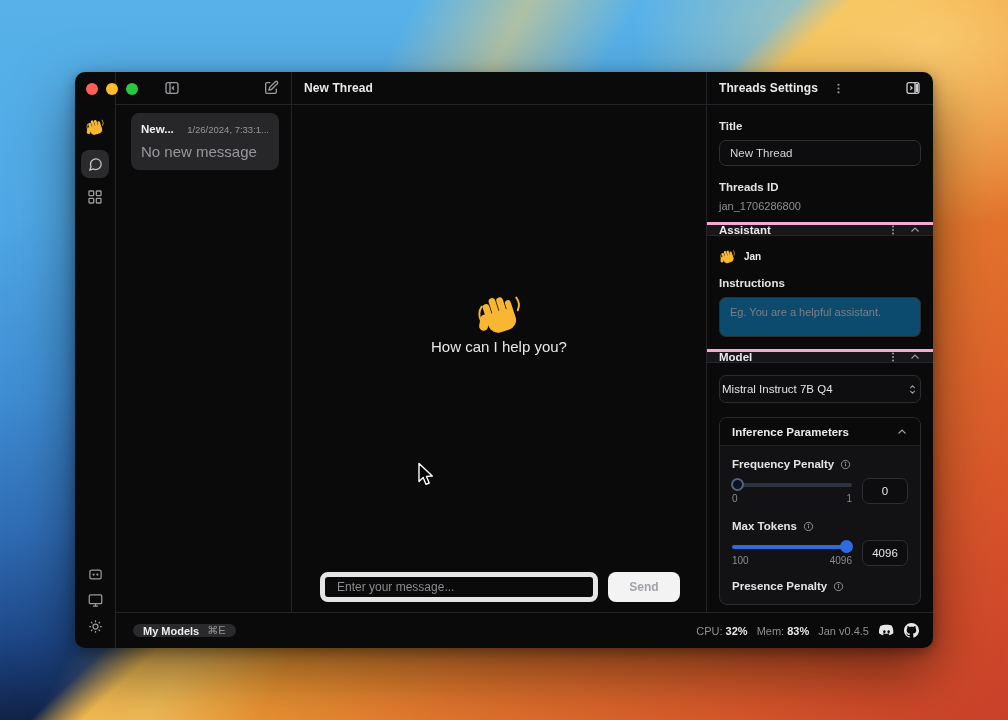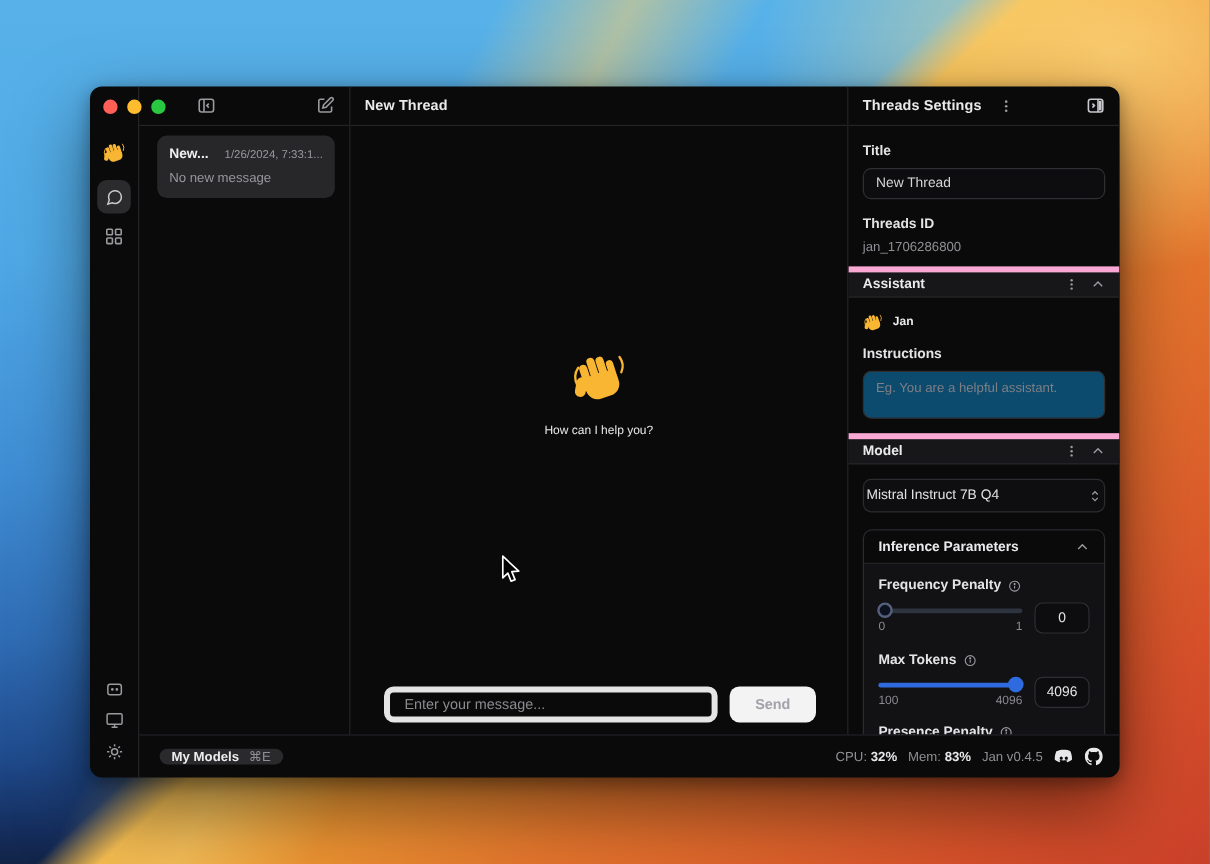--- a/index.html
+++ b/index.html
@@ -41,48 +41,48 @@
   .tl.red{ background:#ff5f57; } .tl.yellow{ background:#febc2e; } .tl.green{ background:#28c840; }
 
   
   .threads-col { position:absolute; left:41px; top:0; bottom:36px; width:176px; border-right:1px solid #242428;
                  display:flex; flex-direction:column; }
   .threads-col .colhead { justify-content:space-between; padding:0 12px 0 48px; }
   .thread-item { margin:8px 12px 0 15px; background:#27272a; border-radius:8px; padding:10px 10px; cursor:default; }
   .ti-top { display:flex; align-items:baseline; justify-content:space-between; gap:6px; }
   .ti-title { font-weight:bold; font-size:11.5px; color:#f0f0f0; white-space:nowrap; }
   .ti-date { font-size:9.5px; color:#97979c; white-space:nowrap; }
-  .ti-preview { margin-top:8px; font-size:11px; color:#97979c; }
+  .ti-preview { margin-top:8px; font-size:15px; color:#97979c; }
 
   
   .main-col { position:absolute; left:217px; top:0; bottom:36px; width:415px; border-right:1px solid #242428;
               display:flex; flex-direction:column; }
   .main-col .colhead { padding:0 12px; }
   .main-body { position:relative; flex:1; }
   .greet { position:absolute; left:0; right:0; top:185px; display:flex; flex-direction:column; align-items:center; }
   .greet-wave { width:48px; height:48px; }
-  .greet-text { margin-top:16px; font-size:10px; color:#e8e8ea; }
+  .greet-text { margin-top:0; font-size:15px; color:#e8e8ea; }
   .composer { position:absolute; left:28px; right:26px; bottom:10px; display:flex; gap:10px; align-items:center; }
   .msg-input { flex:1; height:30px; background:transparent; border:5px solid #e5e5e5; border-radius:8px;
                color:#e6e6e6; font-size:12px; padding:0 12px; outline:none; font-family:"Liberation Sans",sans-serif; }
   .msg-input::placeholder { color:#8b8b90; }
   .send-btn { width:72px; height:30px; border:none; border-radius:8px; background:#f3f3f4; color:#a2a2a8;
               font-size:12px; font-weight:bold; font-family:"Liberation Sans",sans-serif; }
 
   
   .right-col { position:absolute; left:632px; top:0; bottom:36px; width:226px; display:flex; flex-direction:column; }
   .right-col .colhead { padding:0 12px; gap:14px; }
   .rp-body { flex:1; overflow:hidden; font-size:11.5px; }
   .rp-label { font-weight:bold; color:#e4e4e6; padding:0 12px; }
   .mt15{margin-top:15px;} .mt12{margin-top:12px;}
   .rp-input { display:block; width:202px; margin:8px 12px 0; height:26px; background:#0d0d0f; border:1px solid #2f2f33;
               border-radius:7px; color:#d6d6d8; font-size:11.5px; padding:0 10px; outline:none;
               font-family:"Liberation Sans",sans-serif; }
   .rp-muted { color:#8f8f94; font-size:11px; padding:0 12px; margin-top:7px; }
-  .sect-head { margin-top:10px; height:26px; background:#17171a; border-top:5px solid #f9a8d4; border-bottom:1px solid #26262a;
+  .sect-head { margin-top:10px; height:14px; background:#17171a; border-top:3px solid #f9a8d4; border-bottom:1px solid #26262a;
                display:flex; align-items:center; padding:0 12px; gap:10px; }
   .sect-title { font-weight:bold; color:#eaeaec; flex:1; }
   .jan-row { display:flex; align-items:center; gap:8px; padding:0 12px; margin-top:12px; }
   .jan-wave { width:17px; height:17px; }
   .jan-name { font-weight:bold; font-size:10px; }
   .rp-textarea { display:block; width:202px; margin:8px 12px 0; height:40px; background:#0c4a6e; border:1px solid #2f2f33;
                  border-radius:7px; color:#d6d6d8; font-size:11px; padding:8px 10px; resize:none; outline:none;
                  font-family:"Liberation Sans",sans-serif; }
   .rp-textarea::placeholder { color:#7f7f84; }
   .model-select { margin:12px 12px 0; height:28px; background:#0e0e10; border:1px solid #2c2c30; border-radius:7px;

